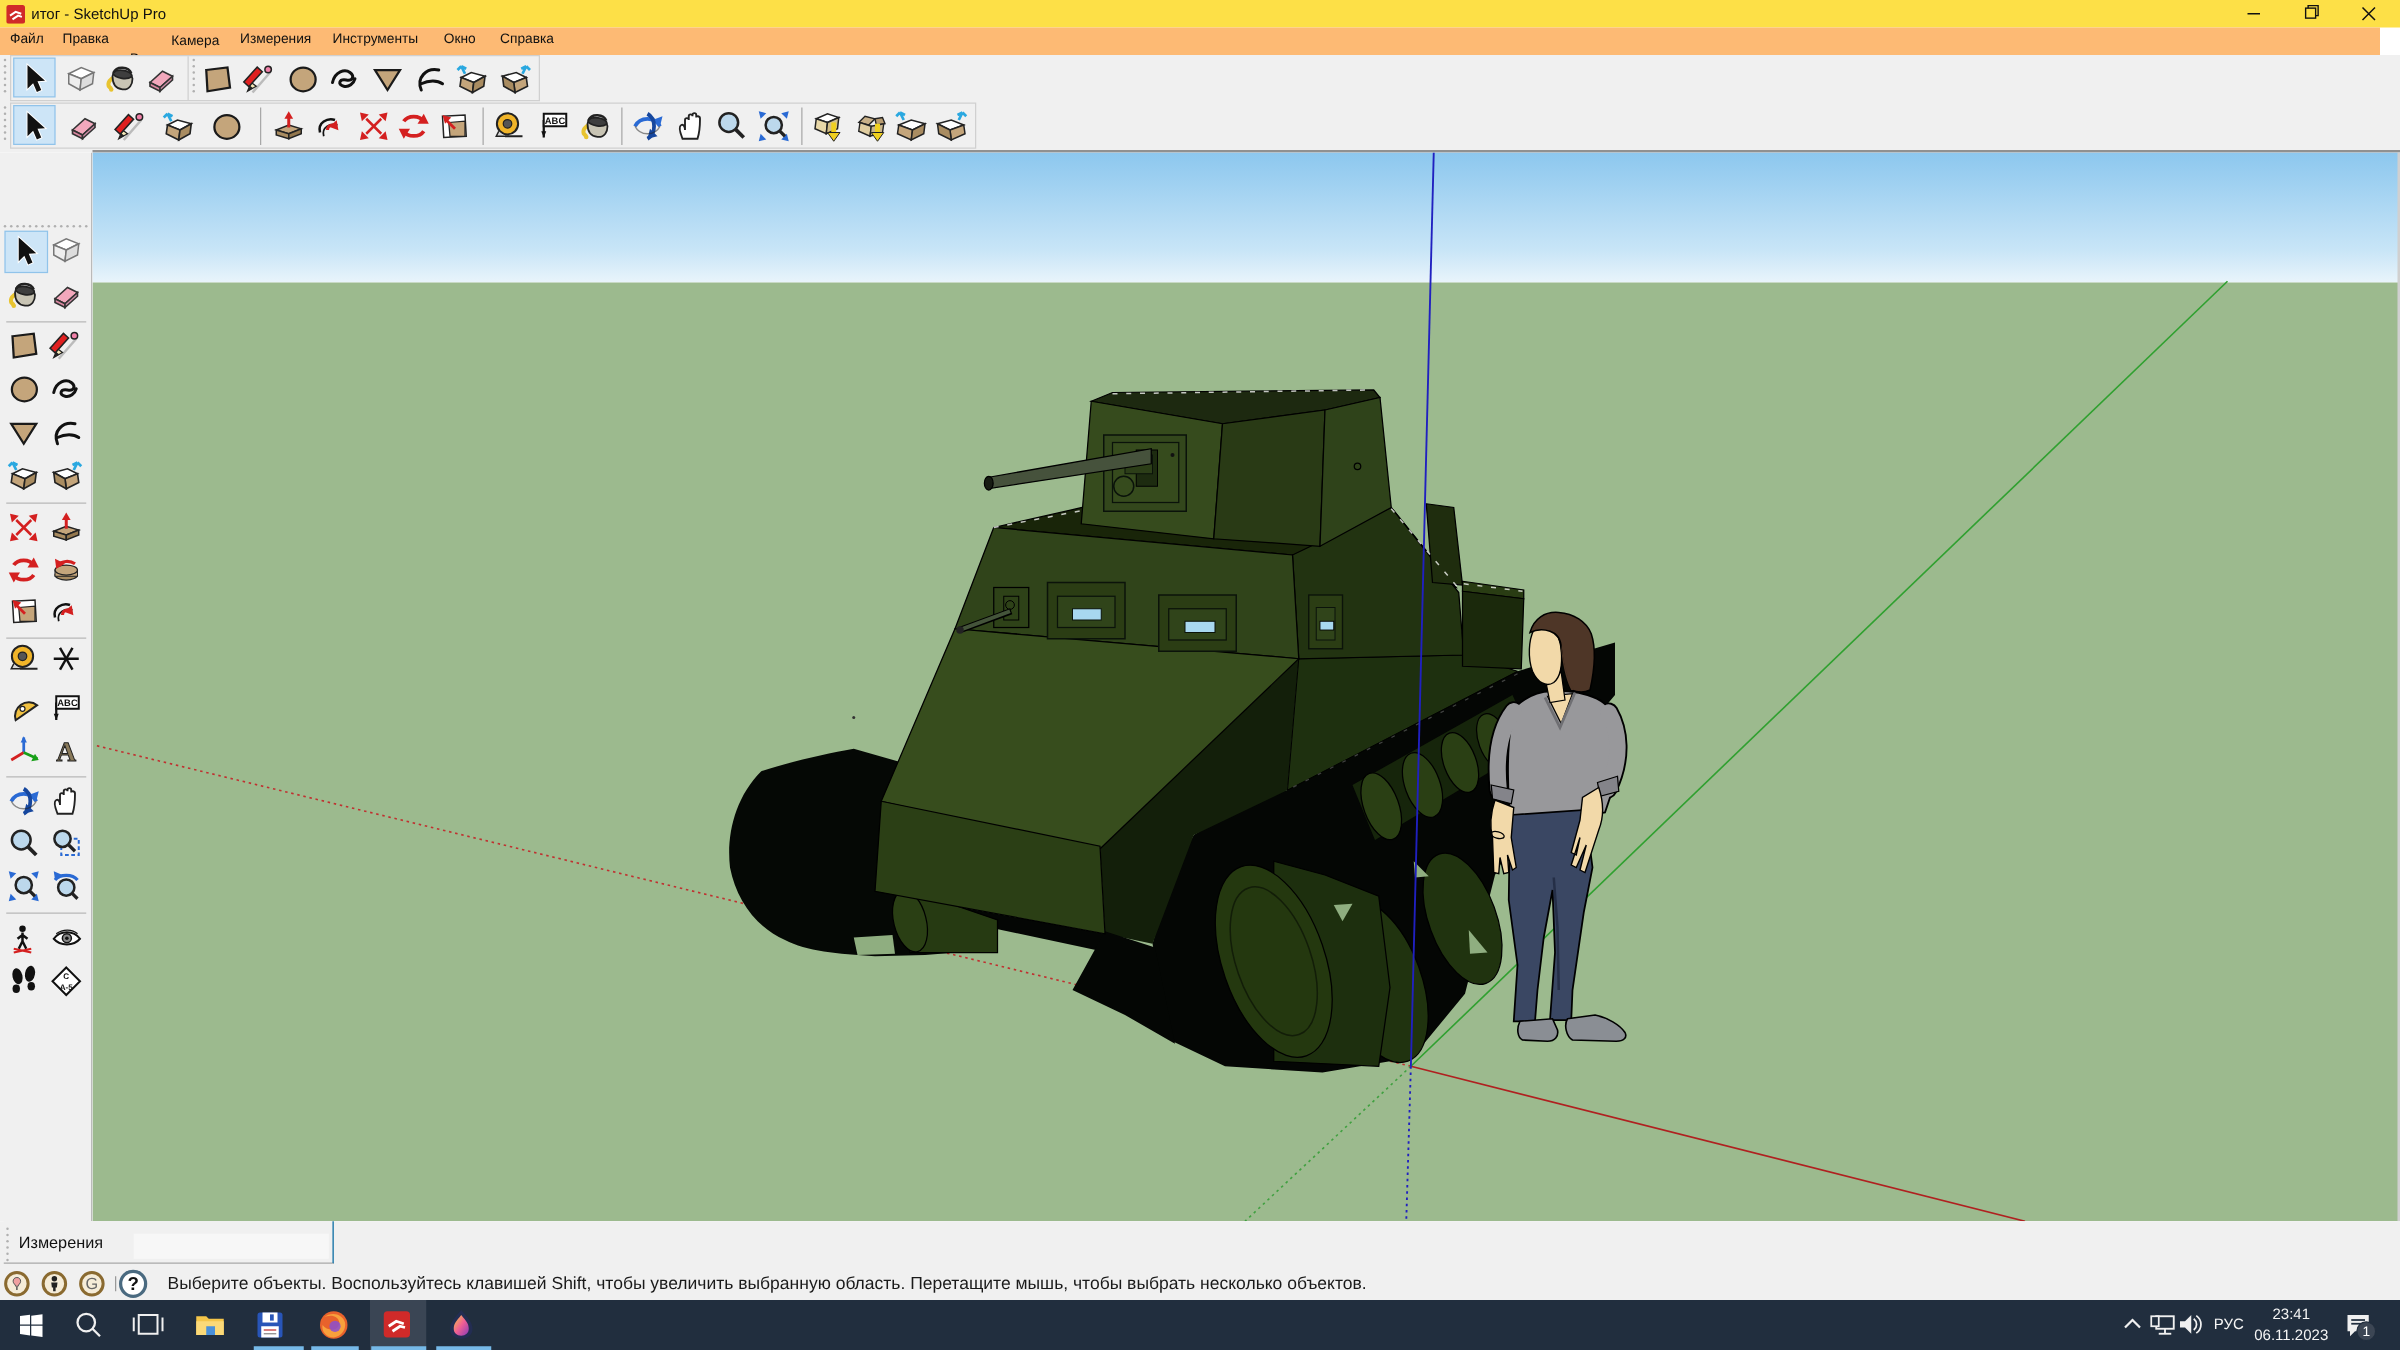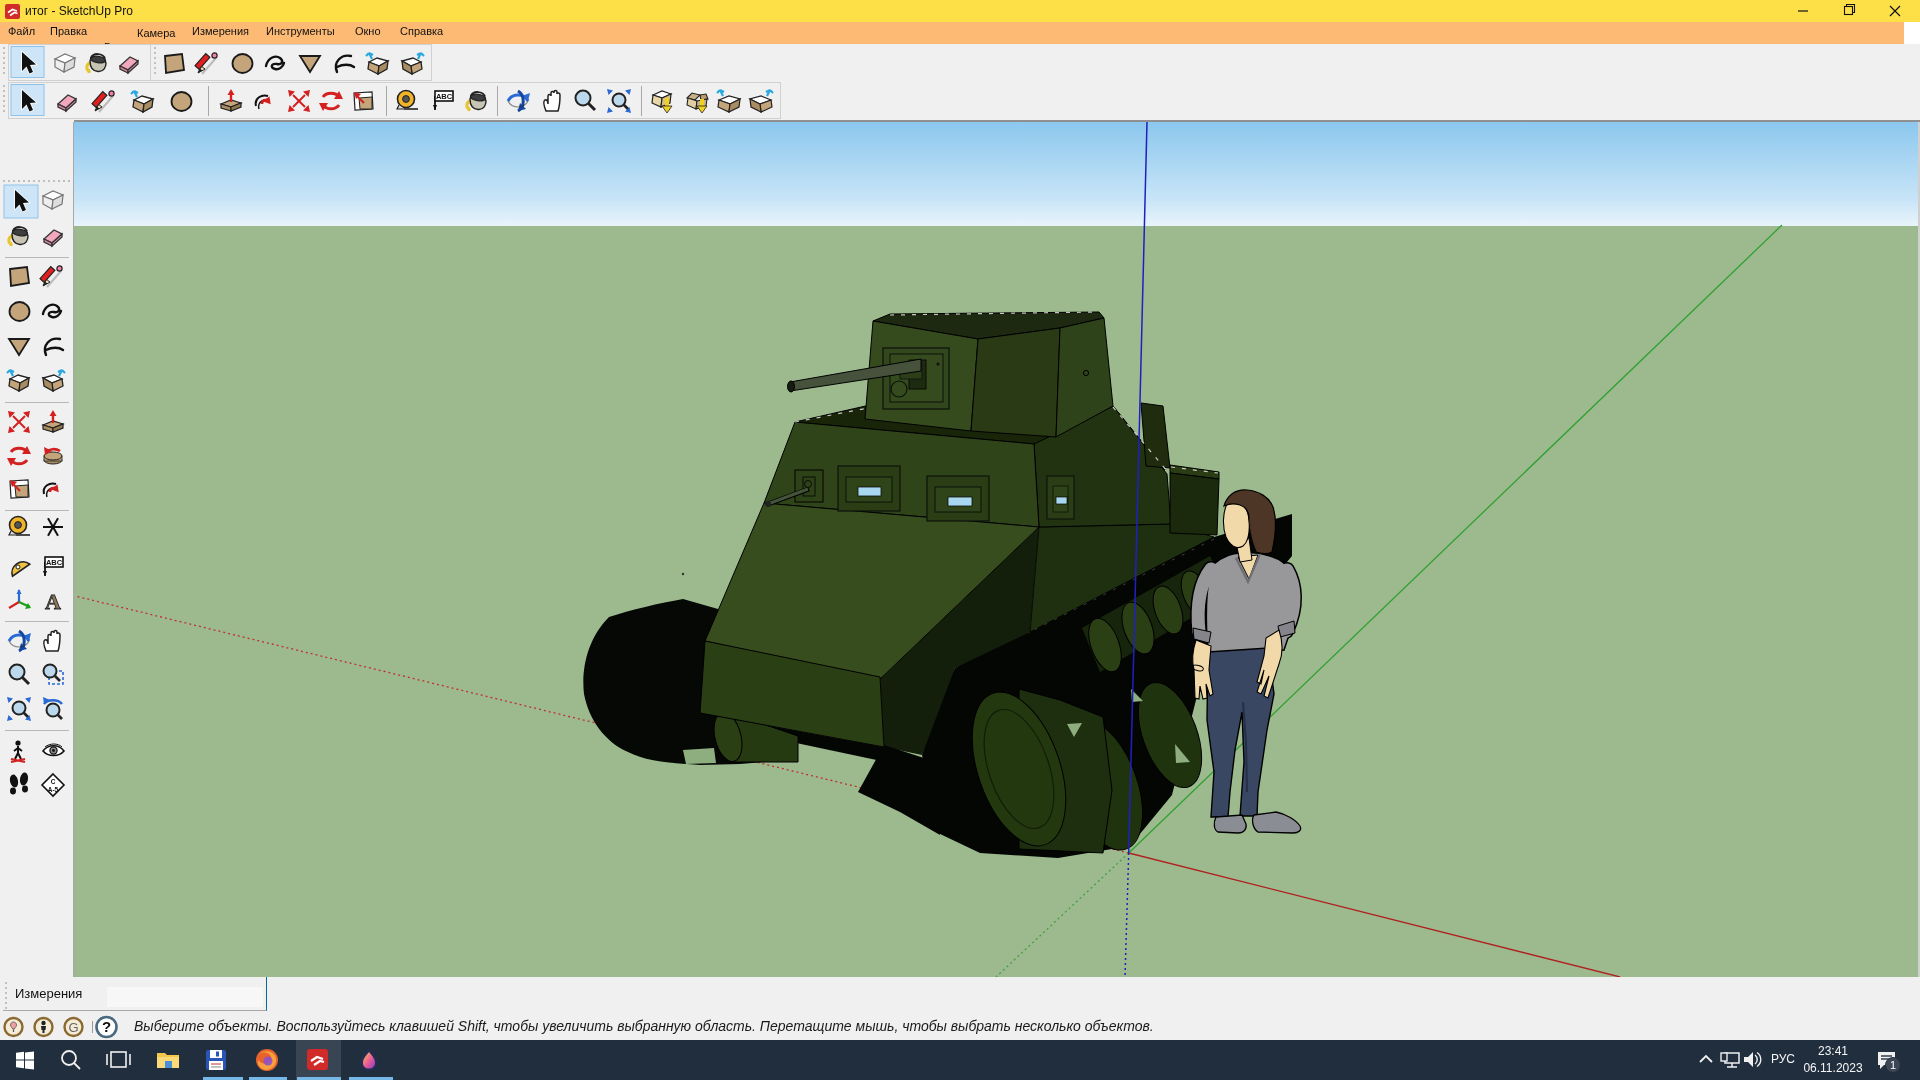--- a/index.html
+++ b/index.html
@@ -6,21 +6,21 @@
 .titlebar { position:absolute; left:0; top:0; width:1920px; height:22px; background:#fde047; }
 .title-text { position:absolute; left:25px; top:4px; font-size:12px; color:#111; }
 .menubar { position:absolute; left:0; top:22px; width:1904px; height:22px; background:#fdba74; font-size:11px; color:#111; }
 .tbarea { position:absolute; left:0; top:44px; width:1920px; height:78px; background:#f0f0f0; }
 .vpedge { position:absolute; left:74px; top:120px; width:1846px; height:2px; background:#909090; }
 .vpright { position:absolute; left:1918px; top:122px; width:2px; height:855px; background:#d0d0d0; }
 .meas { position:absolute; left:0; top:977px; width:1920px; height:35px; background:#f0f0f0; }
 .measbox { position:absolute; left:3px; top:0; width:264px; height:34px; background:#f0f0f0; border-right:1px solid #0369a1; border-bottom:1px solid #a8a8a8; }
 .measlbl { position:absolute; left:12px; top:9px; font-size:13px; color:#111; }
 .measinput { position:absolute; left:104px; top:10px; width:156px; height:20px; background:#f7f7f7; }
-.statusbar { position:absolute; left:0; top:1012px; width:1920px; height:28px; background:#f0f0f0;font-style:italic; }
+.statusbar { position:absolute; left:0; top:1012px; width:1920px; height:28px; background:#f0f0f0; }
 .statustext { position:absolute; left:134px; top:6px; font-size:14px; color:#1a1a1a; }
 </style></head>
 <body>
 <div class="titlebar">
     <svg style="position:absolute;left:5px;top:4px" width="15" height="15" viewBox="0 0 15 15">
       <rect x="0" y="0" width="15" height="15" rx="2" fill="#d02a29"></rect>
       <path d="M3,8.5 L7.5,5.5 L12,7 M5,11.5 L9.5,8.5 L12.5,9.5" stroke="#fff" stroke-width="1.6" fill="none"></path>
     </svg>
     <span class="title-text">итог - SketchUp Pro</span>
     <svg style="position:absolute;right:0;top:0" width="140" height="22" viewBox="0 0 140 22">

